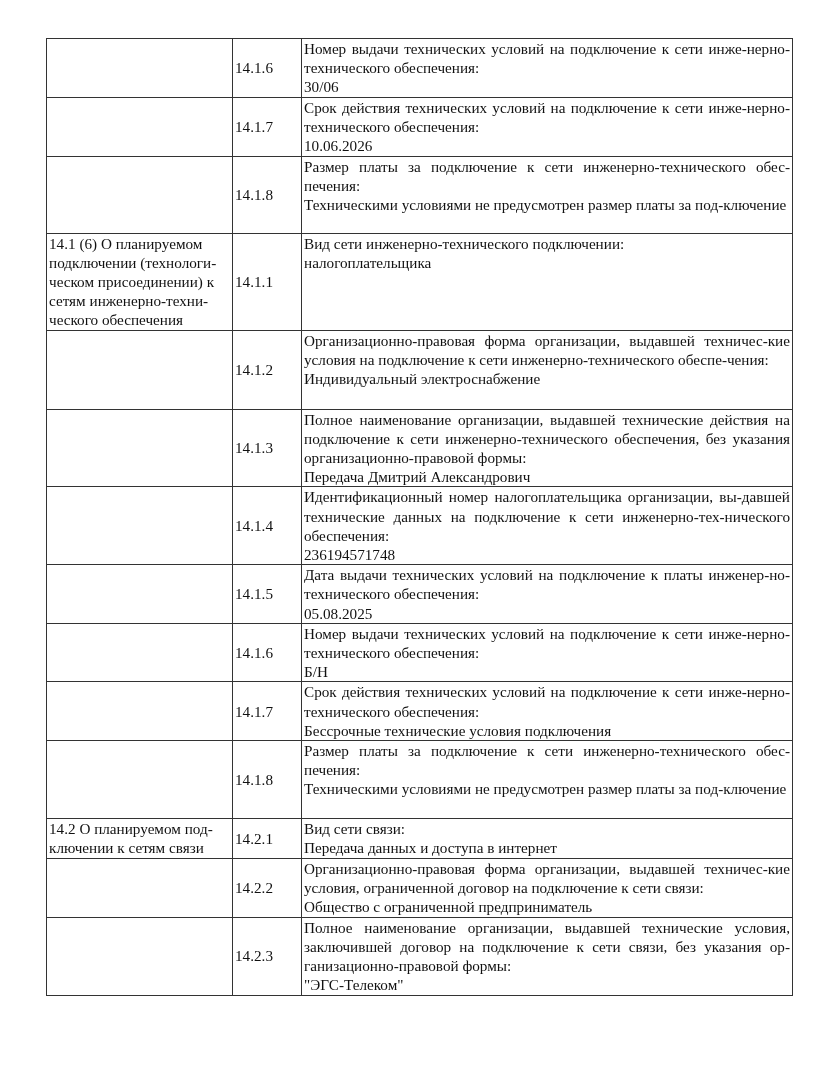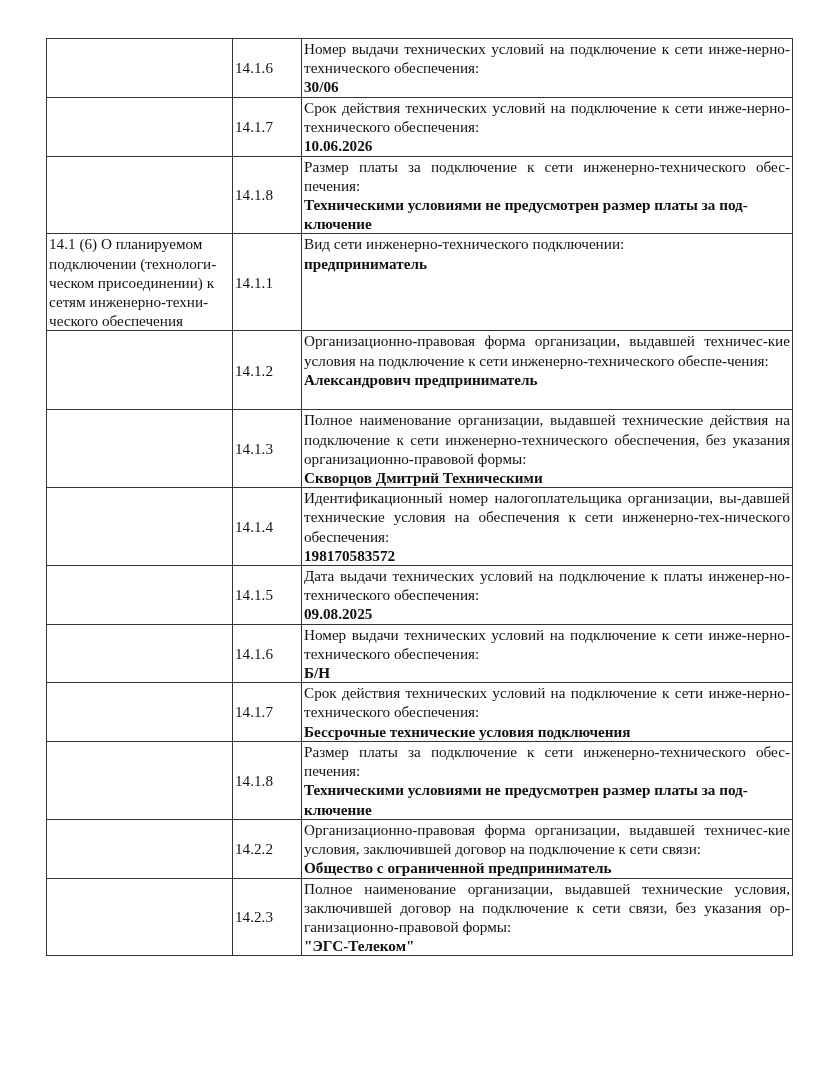--- a/index.html
+++ b/index.html
@@ -5,21 +5,21 @@
   html, body { margin: 0; padding: 0; background: #ffffff; }
   body { width: 835px; height: 1080px; position: relative; overflow: hidden; }
   .page { position: absolute; left: 46px; top: 38px; width: 743px; }
   table { border-collapse: collapse; width: 743px; table-layout: fixed;
           font-family: "Liberation Serif", "DejaVu Serif", serif; font-size: 15.2px; line-height: 19.2px; color: #111; }
   td { border: 1.3px solid #333; vertical-align: top; padding: 0 2px 0 2px; }
   td.c1 { width: 181px; margin-top: 16px; }
   td.c2 { width: 64px; vertical-align: middle; }
   td.c3 { width: 486px; margin-top: 24px; }
   .lbl { display: block; text-align: justify; }
-  .val { display: block; font-weight: bold; }
+  .val { display: block; font-weight: normal; }
 </style>
 </head>
 <body>
 
 <div class="page">
   <table>
     <tbody id="tbody">
         <tr style="height: 58px;">
     <td class="c1"><span></span></td>
     <td class="c2"><span>14.1.6</span></td>
@@ -42,53 +42,53 @@
     <td class="c3">
       <span class="lbl">Размер платы за подключение к сети инженерно-технического обес-печения:</span>
       <span class="val">Техническими условиями не предусмотрен размер платы за под-ключение</span>
     </td>
   </tr>
         <tr style="height: 94px;">
     <td class="c1"><span>14.1 (6) О планируемом подключении (технологи-ческом присоединении) к сетям инженерно-техни-ческого обеспечения</span></td>
     <td class="c2"><span>14.1.1</span></td>
     <td class="c3">
       <span class="lbl">Вид сети инженерно-технического подключении:</span>
-      <span class="val">предприниматель</span>
+      <span class="val">налогоплательщика</span>
     </td>
   </tr>
         <tr style="height: 79px;">
     <td class="c1"><span></span></td>
     <td class="c2"><span>14.1.2</span></td>
     <td class="c3">
       <span class="lbl">Организационно-правовая форма организации, выдавшей техничес-кие условия на подключение к сети инженерно-технического обеспе-чения:</span>
-      <span class="val">Александрович предприниматель</span>
+      <span class="val">Индивидуальный электроснабжение</span>
     </td>
   </tr>
         <tr style="height: 77px;">
     <td class="c1"><span></span></td>
     <td class="c2"><span>14.1.3</span></td>
     <td class="c3">
       <span class="lbl">Полное наименование организации, выдавшей технические действия на подключение к сети инженерно-технического обеспечения, без указания организационно-правовой формы:</span>
-      <span class="val">Скворцов Дмитрий Техническими</span>
+      <span class="val">Передача Дмитрий Александрович</span>
     </td>
   </tr>
         <tr style="height: 77px;">
     <td class="c1"><span></span></td>
     <td class="c2"><span>14.1.4</span></td>
     <td class="c3">
-      <span class="lbl">Идентификационный номер налогоплательщика организации, вы-давшей технические условия на обеспечения к сети инженерно-тех-нического обеспечения:</span>
-      <span class="val">198170583572</span>
+      <span class="lbl">Идентификационный номер налогоплательщика организации, вы-давшей технические данных на подключение к сети инженерно-тех-нического обеспечения:</span>
+      <span class="val">236194571748</span>
     </td>
   </tr>
         <tr style="height: 58px;">
     <td class="c1"><span></span></td>
     <td class="c2"><span>14.1.5</span></td>
     <td class="c3">
       <span class="lbl">Дата выдачи технических условий на подключение к платы инженер-но-технического обеспечения:</span>
-      <span class="val">09.08.2025</span>
+      <span class="val">05.08.2025</span>
     </td>
   </tr>
         <tr style="height: 58px;">
     <td class="c1"><span></span></td>
     <td class="c2"><span>14.1.6</span></td>
     <td class="c3">
       <span class="lbl">Номер выдачи технических условий на подключение к сети инже-нерно-технического обеспечения:</span>
       <span class="val">Б/Н</span>
     </td>
   </tr>
@@ -101,25 +101,33 @@
     </td>
   </tr>
         <tr style="height: 78px;">
     <td class="c1"><span></span></td>
     <td class="c2"><span>14.1.8</span></td>
     <td class="c3">
       <span class="lbl">Размер платы за подключение к сети инженерно-технического обес-печения:</span>
       <span class="val">Техническими условиями не предусмотрен размер платы за под-ключение</span>
     </td>
   </tr>
+        <tr style="height: 40px;">
+    <td class="c1"><span>14.2 О планируемом под-ключении к сетям связи</span></td>
+    <td class="c2"><span>14.2.1</span></td>
+    <td class="c3">
+      <span class="lbl">Вид сети связи:</span>
+      <span class="val">Передача данных и доступа в интернет</span>
+    </td>
+  </tr>
         <tr style="height: 58px;">
     <td class="c1"><span></span></td>
     <td class="c2"><span>14.2.2</span></td>
     <td class="c3">
-      <span class="lbl">Организационно-правовая форма организации, выдавшей техничес-кие условия, заключившей договор на подключение к сети связи:</span>
+      <span class="lbl">Организационно-правовая форма организации, выдавшей техничес-кие условия, ограниченной договор на подключение к сети связи:</span>
       <span class="val">Общество с ограниченной предприниматель</span>
     </td>
   </tr>
         <tr style="height: 74px;">
     <td class="c1"><span></span></td>
     <td class="c2"><span>14.2.3</span></td>
     <td class="c3">
       <span class="lbl">Полное наименование организации, выдавшей технические условия, заключившей договор на подключение к сети связи, без указания ор-ганизационно-правовой формы:</span>
       <span class="val">"ЭГС-Телеком"</span>
     </td>

